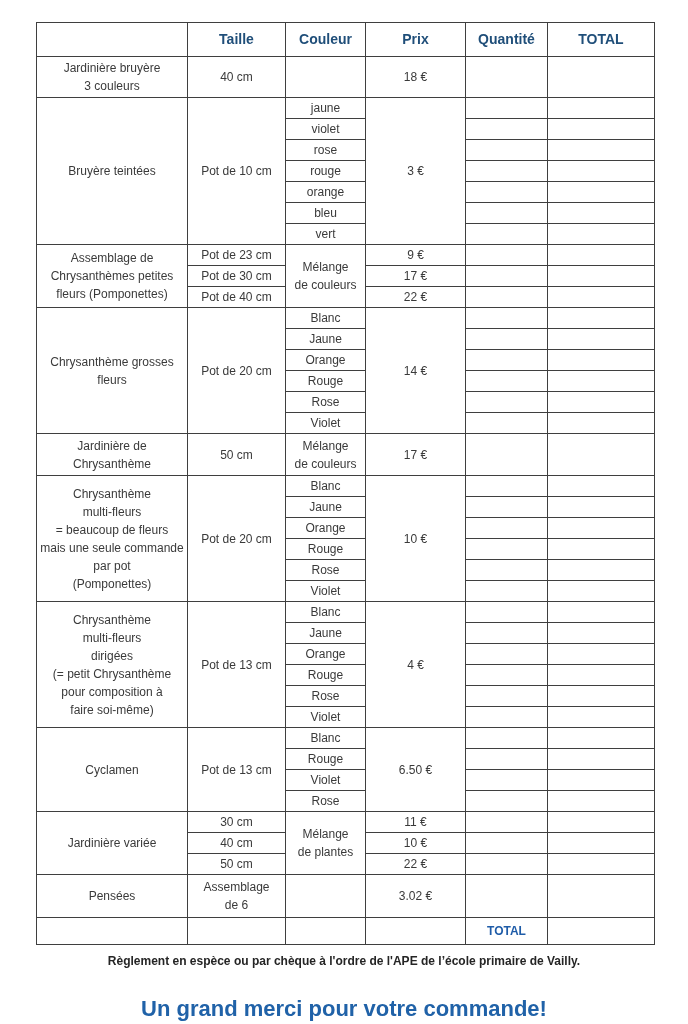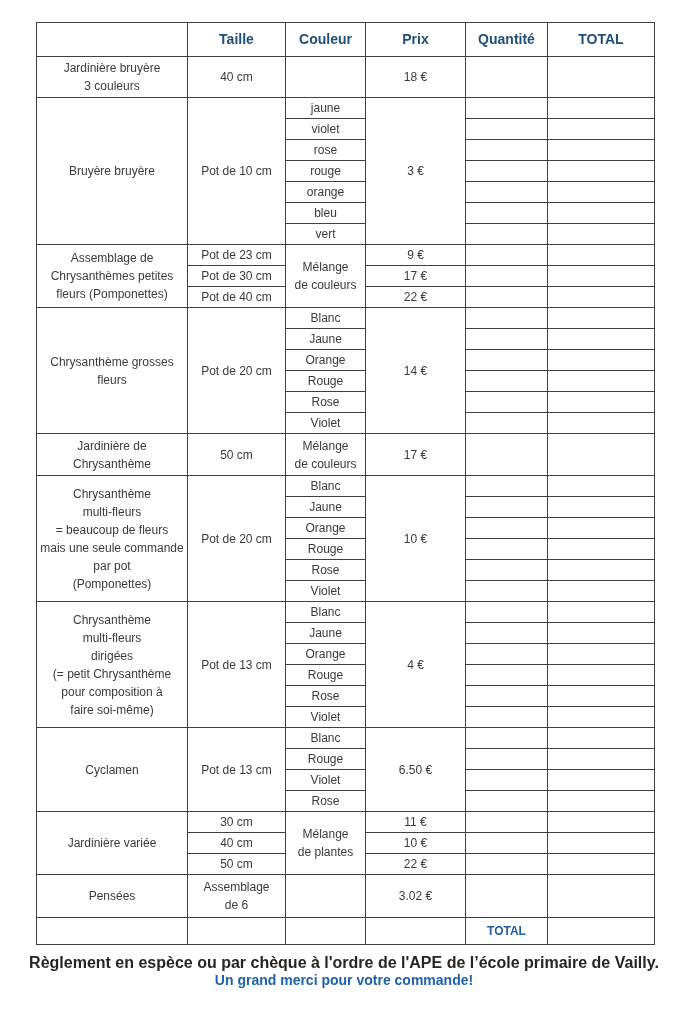--- a/index.html
+++ b/index.html
@@ -40,30 +40,31 @@
   .u { }
   td.total-label-cell {
     color: #1F5CA8;
     font-weight: bold;
     font-size: 17px;
   }
   .payment-note {
     width: 688px;
     text-align: center;
     font-weight: bold;
-    font-size: 16px;
+    font-size: 12px;
     color: #252525;
     margin-top: 9px;
   }
   .thanks-note {
     width: 688px;
     text-align: center;
     font-weight: bold;
-    font-size: 14px;
+    font-size: 22px;
     color: #2062A8;
+    margin-top: 28px;
   }
 </style>
 </head>
 <body>
 
 <table class="order">
   <colgroup>
     <col style="width:151px">
       <col style="width:98px">
       <col style="width:80px">
@@ -88,21 +89,21 @@
       <span>3 couleurs</span>
     </td>
     <td>40 cm</td>
     <td></td>
     <td>18 €</td>
     <td class="qty"></td>
     <td class="tot"></td>
   </tr>
 
   <tr class="rs">
-    <td class="name" rowspan="7">Bruyère bruyère</td>
+    <td class="name" rowspan="7">Bruyère teintées</td>
     <td rowspan="7">Pot de 10 cm</td>
     <td>jaune</td>
     <td rowspan="7">3 €</td>
     <td class="qty"></td>
     <td class="tot"></td>
   </tr>
   <tr class="rs">
     <td>violet</td>
     <td class="qty"></td>
     <td class="tot"></td>

